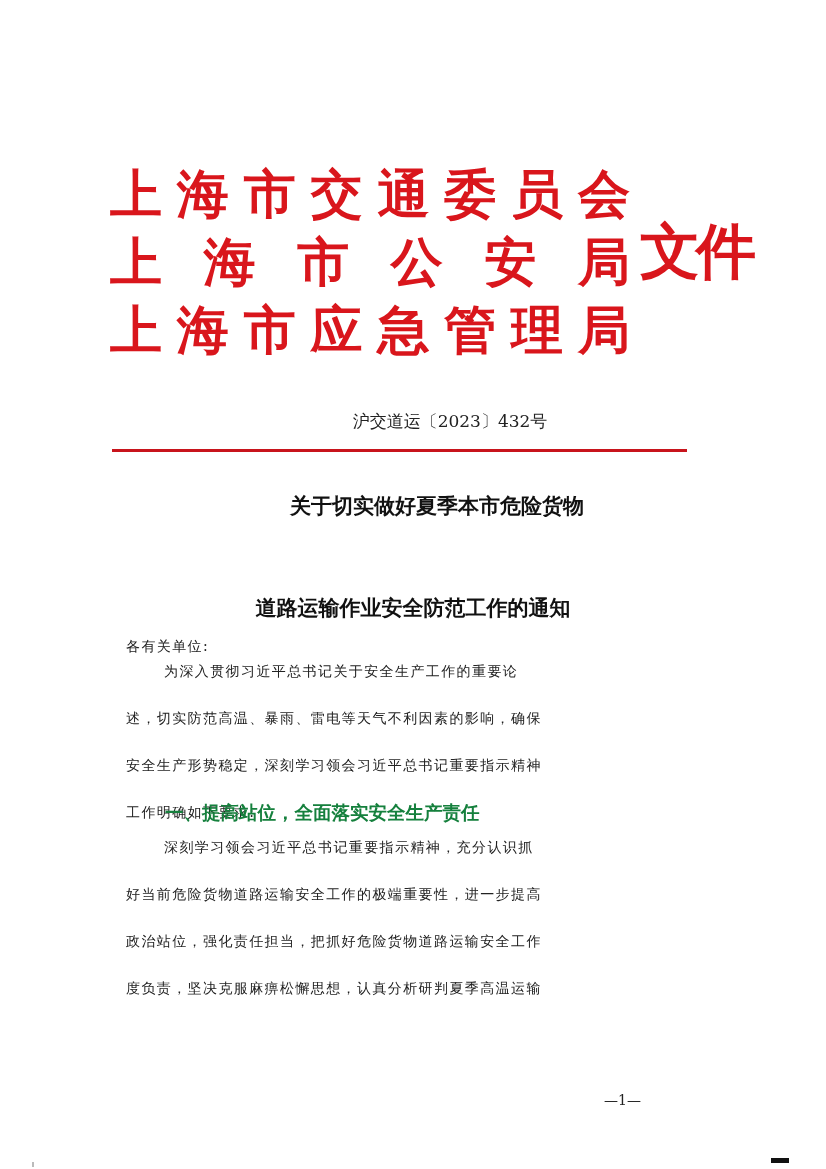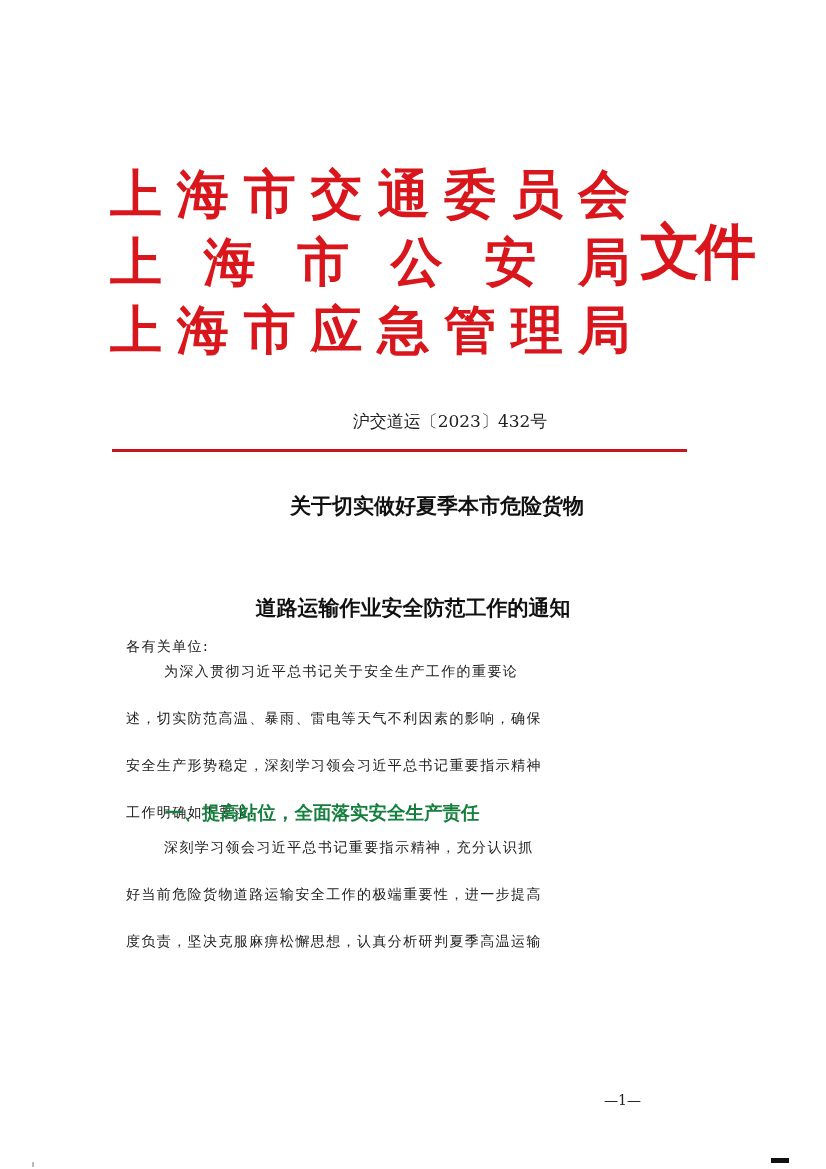--- a/index.html
+++ b/index.html
@@ -87,18 +87,19 @@
   <p>述，切实防范高温、暴雨、雷电等天气不利因素的影响，确保</p>
   <p>安全生产形势稳定，深刻学习领会习近平总书记重要指示精神</p>
   <p>工作明确如下要求:</p>
 </div>
 
 <div class="heading1">一、提高站位，全面落实安全生产责任</div>
 
 <div class="para body2">
   <p class="indent">深刻学习领会习近平总书记重要指示精神，充分认识抓</p>
   <p>好当前危险货物道路运输安全工作的极端重要性，进一步提高</p>
+  <p>政治站位，强化责任担当，把抓好危险货物道路运输安全工作</p>
   <p>度负责，坚决克服麻痹松懈思想，认真分析研判夏季高温运输</p>
 </div>
 
 <div class="page-num">—1—</div>
 <div class="scan-mark"></div>
 <div class="scan-dots"></div>
 
 </body></html>

